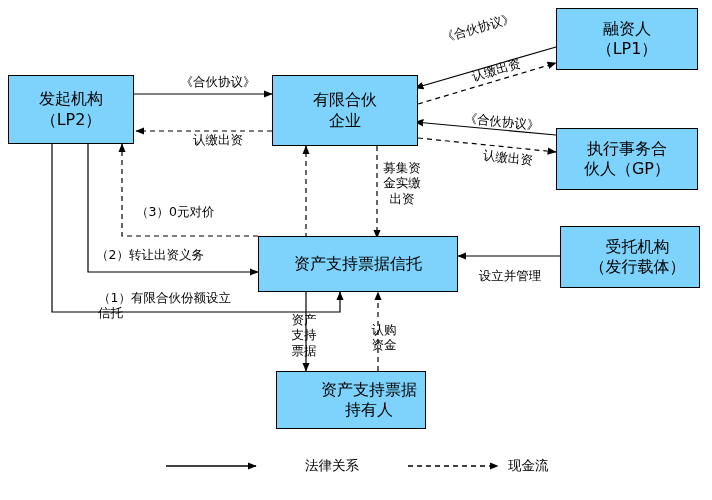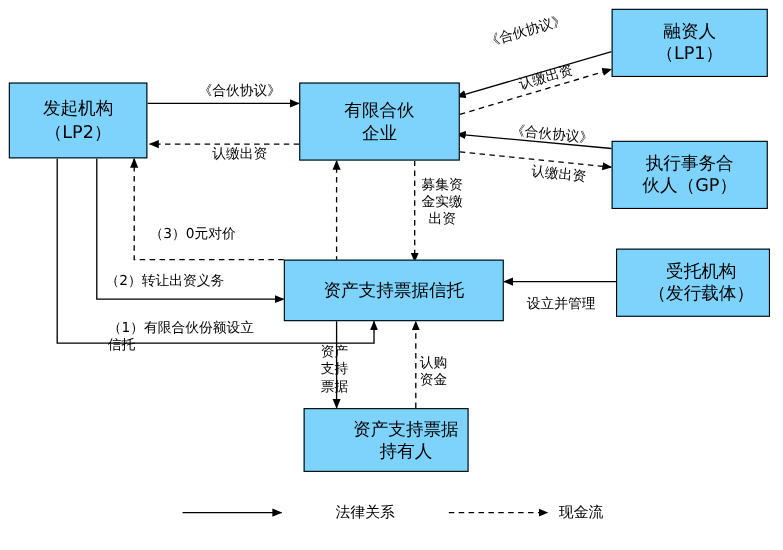--- a/index.html
+++ b/index.html
@@ -142,19 +142,19 @@
 
   <div class="label left" style="left:58px; top:290px; width:190px;margin-left:40px;">（1）有限合伙份额设立
 信托</div>
 
   <div class="label" style="left:458px; top:240px; width:104px;margin-top:28px;">设立并管理</div>
 
   <div class="label" style="left:284px; top:312px; width:40px;">资产
 支持
 票据</div>
 
-  <div class="label" style="left:374px; top:322px; width:40px;">认购
+  <div class="label" style="left:364px; top:322px; width:40px;">认购
 资金</div>
 
   <div class="legend-text" style="left:266px; top:457px;margin-left:39px;">法律关系</div>
   <div class="legend-text" style="left:508px; top:457px;">现金流</div>
 
 </div>
 
 </body></html>

